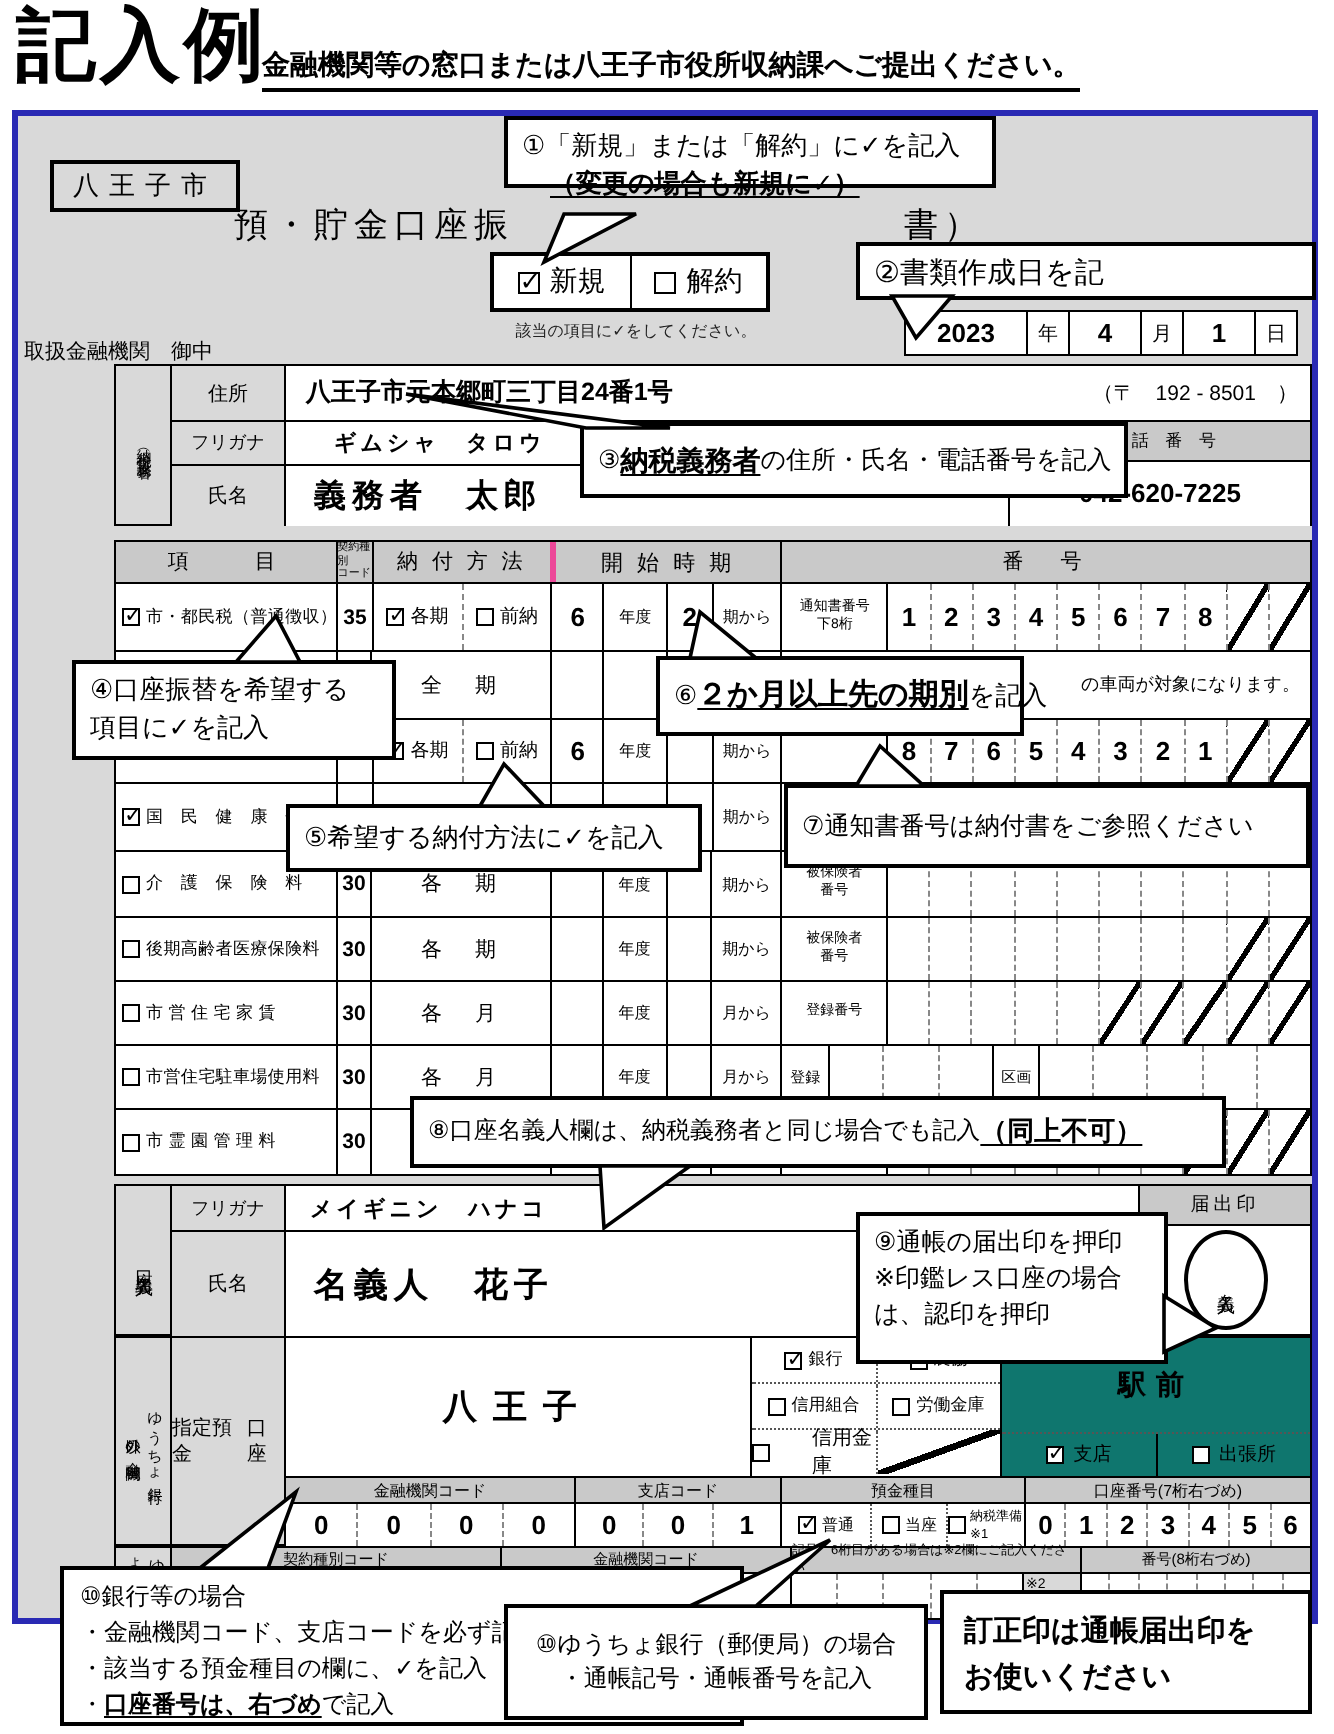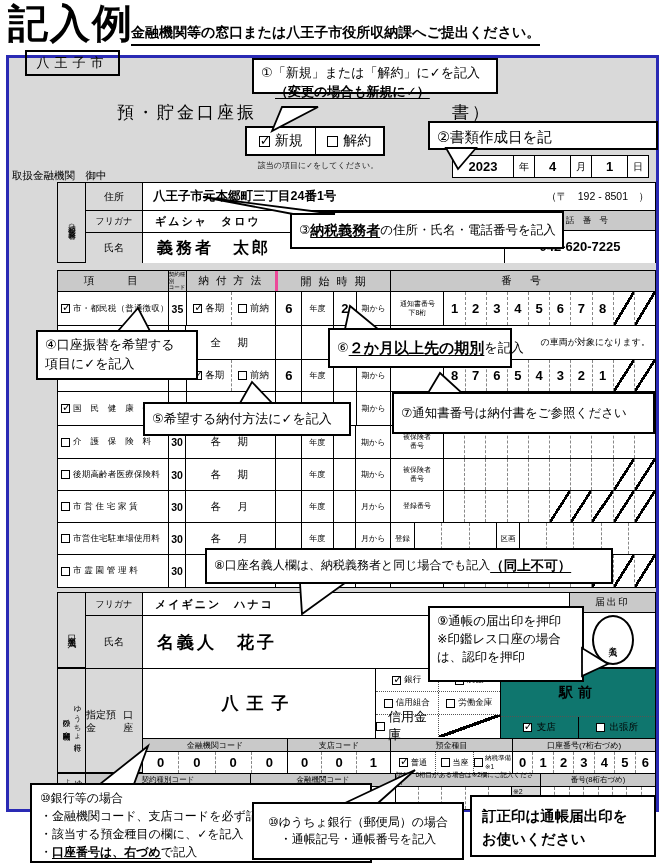--- a/index.html
+++ b/index.html
@@ -67,21 +67,21 @@
 </head>
 <body>
 
 <div id="page">
 
   <div class="abs big-title" style="left:8px;top:3px;">記入例</div>
   <div class="abs sub-title" style="left:131px;top:24px;">金融機関等の窓口または八王子市役所収納課へご提出ください。</div>
 
   <div class="abs" id="bluebox"></div>
 
-  <div class="abs bordered cell" style="left:25px;top:50px;width:95px;height:26px;font-size:13px;letter-spacing:5px;">八王子市</div>
+  <div class="abs bordered cell" style="left:25px;top:80px;width:95px;height:26px;font-size:13px;letter-spacing:5px;">八王子市</div>
 
   <div class="abs" style="left:117px;top:101px;font-size:17px;letter-spacing:3px;">預・貯金口座振</div>
   <div class="abs" style="left:452px;top:101px;font-size:17px;letter-spacing:3px;">書）</div>
 
   <div class="abs bordered frow" style="left:245px;top:126px;width:140px;height:30px;background:#fff;z-index:5;">
     <div class="cell" style="flex:1;gap:5px;font-size:14px;border-right:1.5px solid #000;">
       <span class="cb on"></span>
       <span>新規</span>
     </div>
     <div class="cell" style="flex:1;gap:5px;font-size:14px;">
@@ -110,21 +110,21 @@
       <div class="frow" style="height:28px;border-bottom:1px solid #000;">
         <div class="cell lab" style="width:57px;border-right:1px solid #000;font-size:10px;">住所</div>
         <div style="flex:1;display:flex;align-items:center;background:#fff;">
           <span class="fill" style="font-size:12.5px;padding-left:10px;">八王子市元本郷町三丁目24番1号</span>
           <span style="margin-left:auto;font-size:10.5px;padding-right:6px;">（〒　192 - 8501　）</span>
         </div>
       </div>
       <div class="frow" style="height:22px;border-bottom:1px solid #000;">
         <div class="cell lab" style="width:57px;border-right:1px solid #000;font-size:9px;">フリガナ</div>
         <div style="flex:1;display:flex;align-items:center;background:#fff;">
-          <span class="fill" style="font-size:11px;letter-spacing:2px;padding-left:12px;text-align:center;">ギムシャ　タロウ</span>
+          <span class="fill" style="font-size:11px;letter-spacing:2px;padding-left:24px;text-align:center;">ギムシャ　タロウ</span>
         </div>
       </div>
       <div class="frow" style="height:30px;">
         <div class="cell lab" style="width:57px;border-right:1px solid #000;font-size:10px;">氏名</div>
         <div style="flex:1;display:flex;align-items:center;background:#fff;">
           <span class="fill" style="font-size:16px;letter-spacing:3px;padding-left:14px;">義務者　太郎</span>
         </div>
       </div>
       <div class="abs" style="right:0;top:28px;width:151px;height:52px;border-left:1px solid #000;">
         <div class="cell grayhead" style="height:20px;font-size:8.5px;letter-spacing:3px;border-bottom:1px solid #000;">電 話 番 号</div>
@@ -501,21 +501,21 @@
             <div class="cell" style="flex:1;gap:3px;font-size:8.5px;border-right:1px dotted #555;">
                 <span class="cb small"></span>
                 <span>信用組合</span>
               </div>
             <div class="cell" style="flex:1;gap:3px;font-size:8.5px;">
                 <span class="cb small"></span>
                 <span>労働金庫</span>
               </div>
           </div>
           <div class="frow" style="height:22px;">
-            <div class="cell" style="flex:1;gap:3px;font-size:13px;border-right:1px dotted #555;">
+            <div class="cell" style="flex:1;gap:21px;font-size:10px;border-right:1px dotted #555;">
                 <span class="cb small"></span>
                 <span>信用金庫</span>
               </div>
             <div class="slashcell" style="flex:1;"></div>
           </div>
         </div>
         <div style="flex:1;background:#0f766e;text-align:right;">
           <div class="cell fill" style="height:47px;font-size:14px;letter-spacing:5px;">駅前</div>
           <div class="frow" style="height:22px;border-top:1px dotted #555;">
             <div class="cell" style="flex:1;gap:5px;font-size:9.5px;border-right:1px solid #000;">

